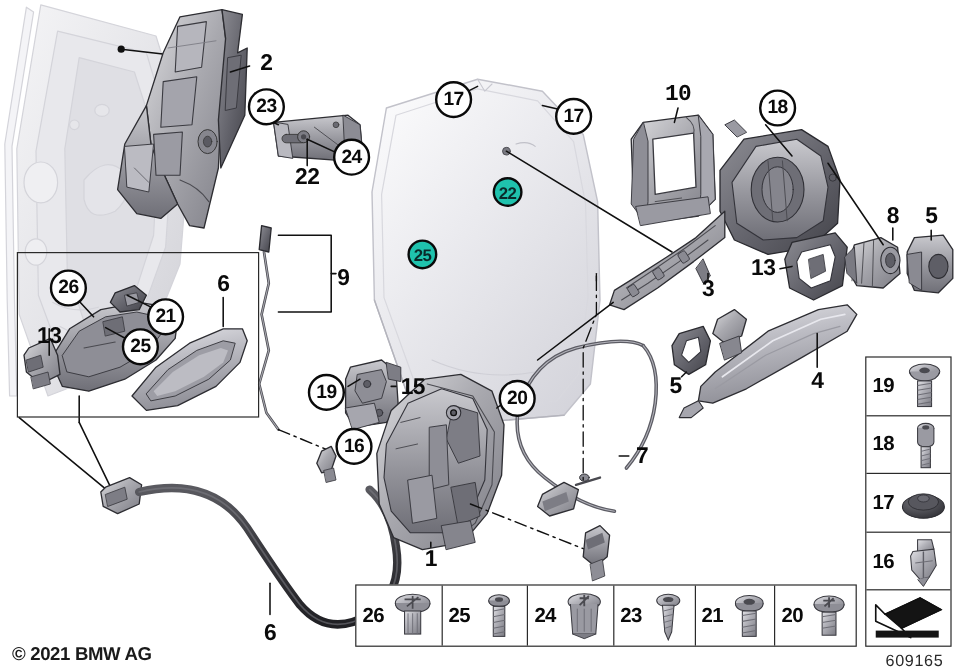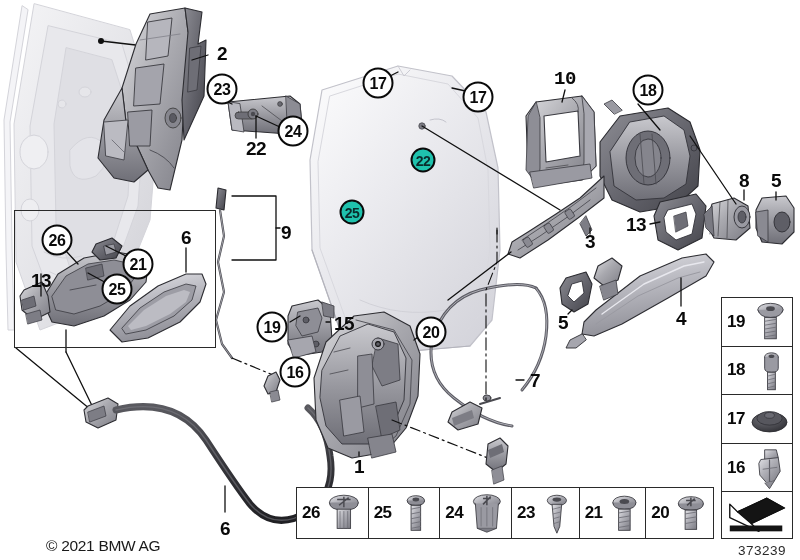--- a/index.html
+++ b/index.html
@@ -90,25 +90,24 @@
   .inset-frame {
     position: absolute;
     border: 1.4px solid #2a2a2a;
     background: transparent;
   }
 
   
   .copyright {
     position: absolute;
     font-size: 15.5px;
-    font-weight: normal;
+    font-weight: bold;
     color: #1a1a1a;
     letter-spacing: -0.3px;
     white-space: nowrap;
-    margin-left: 36px;
   }
   .partnum {
     position: absolute;
     font-size: 13.5px;
     color: #2a2a2a;
     letter-spacing: 0.5px;
     white-space: nowrap;
   }
 </style>
 </head>
@@ -560,15 +559,15 @@
     <div class="legend-cell-v" style="height:46px; border-bottom:none;">
       <svg class="legend-art" viewBox="0 0 72 46" style="width:100%;">
         <path d="M8 26 L8 12 L16 20 L46 6 L64 16 L30 32 L38 40 Z" fill="#ffffff" stroke="#101010" stroke-width="1.4" stroke-linejoin="round"></path>
         <path d="M16 20 L46 6 L64 16 L30 32 Z" fill="#141414" stroke="#101010" stroke-width="1.2"></path>
         <rect x="8" y="34" width="54" height="6" fill="#141414"></rect>
       </svg>
     </div>
   </div>
 
   <div class="copyright" style="left:10px; top:537px;">© 2021 BMW AG</div>
-  <div class="partnum" style="left:738px; top:543px;">373239</div>
+  <div class="partnum" style="left:738px; top:543px;">609165</div>
 
 </div>
 
 </body></html>

